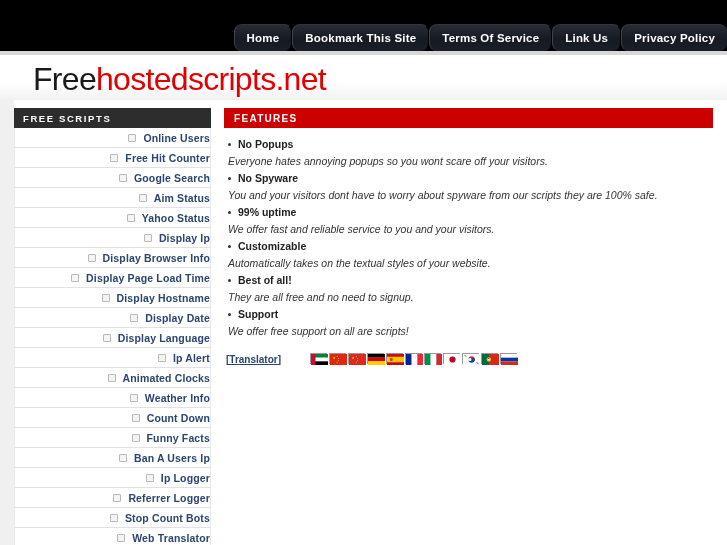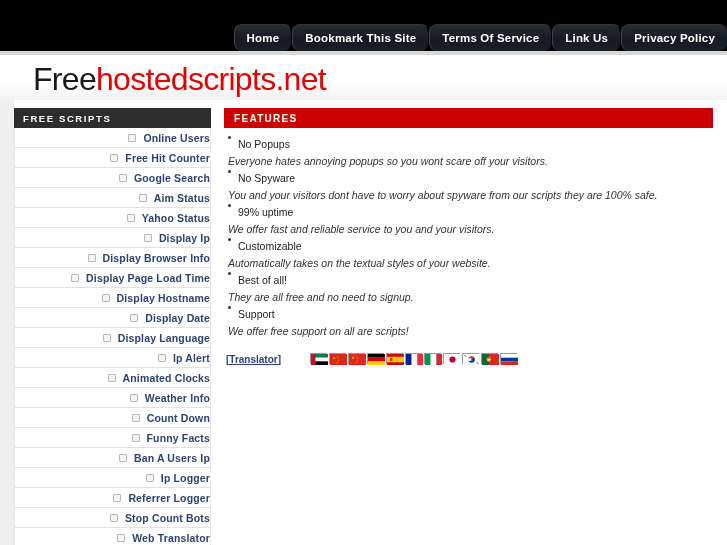--- a/index.html
+++ b/index.html
@@ -120,23 +120,23 @@
     letter-spacing:1.3px;
     display:flex; align-items:center;
     padding-left:10px;
   }
   #features-body{
     padding:8px 2px 0 2px;
   }
   .feat-row{ margin-bottom:0px; }
   .feat-title{
     font-size:10.5px;
-    font-weight:normal;
+    font-weight:bold;
     color:#222222;
-    display:flex; align-items:flex-start;
+    display:flex; align-items:center;
     line-height:17px;
   }
   .feat-bullet{
     width:3px; height:3px; border-radius:50%;
     background:#333333;
     margin-right:7px; margin-left:2px;
     flex:0 0 auto;
   }
   .feat-desc{
     font-size:10.5px;

